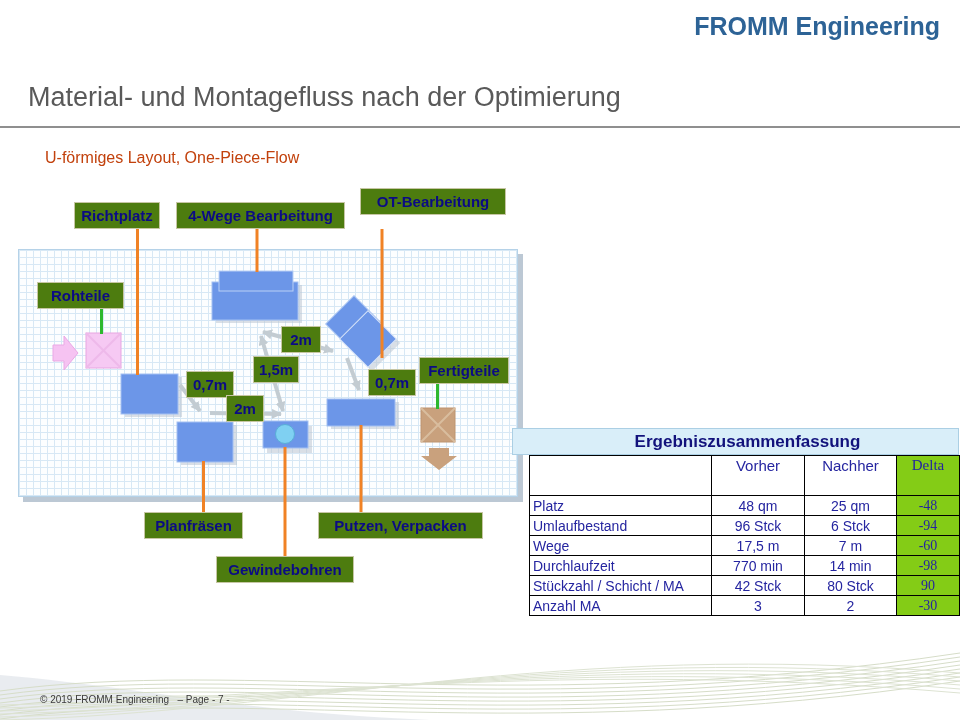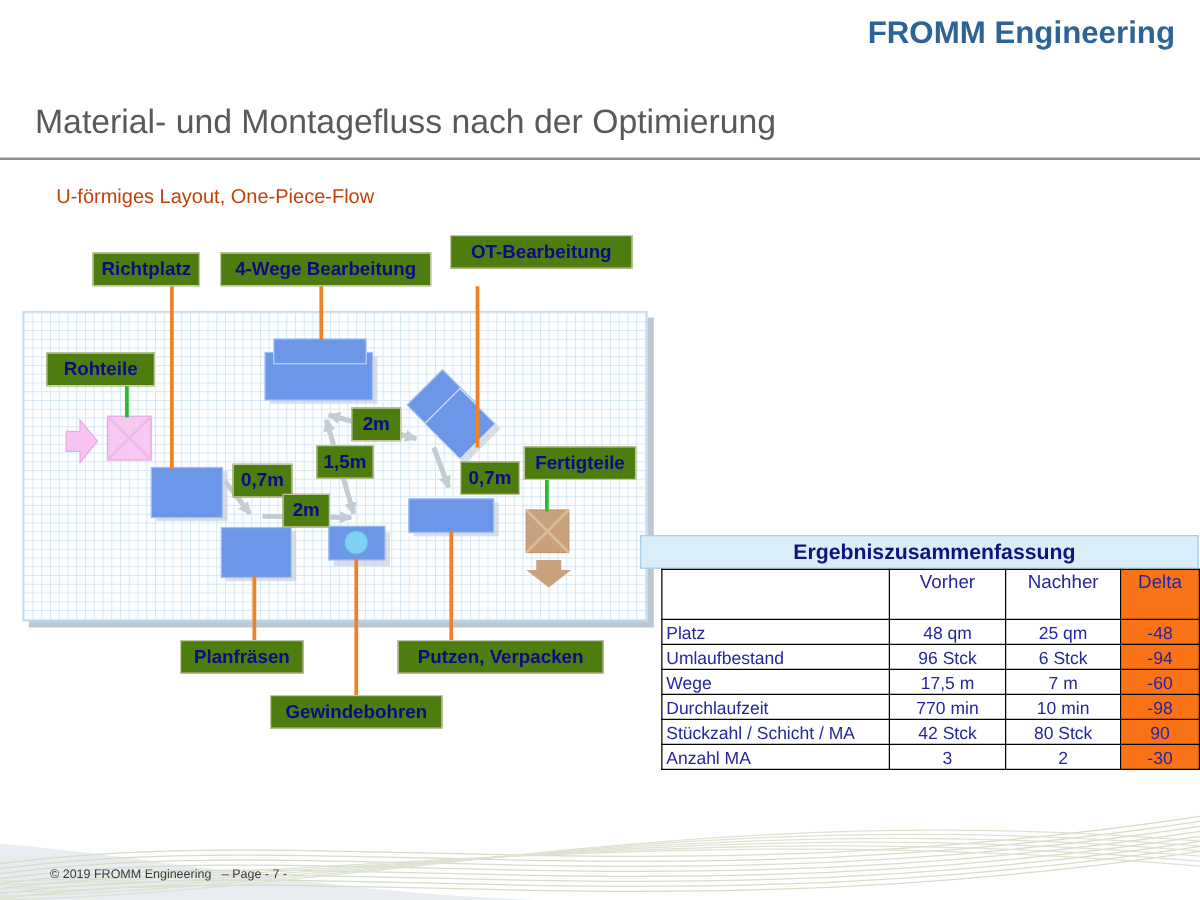--- a/index.html
+++ b/index.html
@@ -40,21 +40,21 @@
   #d-ot-putz{left:368px;top:369px;width:46px;}
 
   
   #tabletitle{position:absolute;left:512px;top:428px;width:421px;height:25px;background:#d9eef9;
     border:1px solid #abcfe4;color:#12127c;font-weight:bold;font-size:17px;text-align:center;line-height:25px;z-index:4;padding-left:24px;}
   #results{position:absolute;left:505px;top:455px;width:430px;border-collapse:collapse;z-index:4;background:#fff;color:#2525a0;table-layout:fixed;margin-left:24px;}
   #results td{border:1px solid #000;font-size:14px;height:19px;padding:0 2px;overflow:hidden;white-space:nowrap;}
   #results tr.hdr td{height:38px;vertical-align:top;font-size:15px;text-align:center;padding-top:1px;}
   #results td.rowlabel{text-align:left;padding-left:3px;}
   #results td.val{text-align:center;}
-  #results td.delta{background:#f97316;text-align:center;}
+  #results td.delta{background:#84cc16;text-align:center;font-family:Liberation Serif, serif;}
 
   #waves{position:absolute;left:0;top:633px;z-index:0;}
   #footer{position:absolute;left:40px;top:694px;font-size:10px;color:#3a3a3a;z-index:5;white-space:pre;}
 </style>
 </head>
 <body>
 
 <div id="slide">
 
   <div id="brand">FROMM Engineering</div>
@@ -175,21 +175,21 @@
     </tr>
     <tr>
       <td class="rowlabel">Wege</td>
       <td class="val">17,5 m</td>
       <td class="val">7 m</td>
       <td class="delta">-60</td>
     </tr>
     <tr>
       <td class="rowlabel">Durchlaufzeit</td>
       <td class="val">770 min</td>
-      <td class="val">10 min</td>
+      <td class="val">14 min</td>
       <td class="delta">-98</td>
     </tr>
     <tr>
       <td class="rowlabel">Stückzahl / Schicht / MA</td>
       <td class="val">42 Stck</td>
       <td class="val">80 Stck</td>
       <td class="delta">90</td>
     </tr>
     <tr>
       <td class="rowlabel">Anzahl MA</td>

